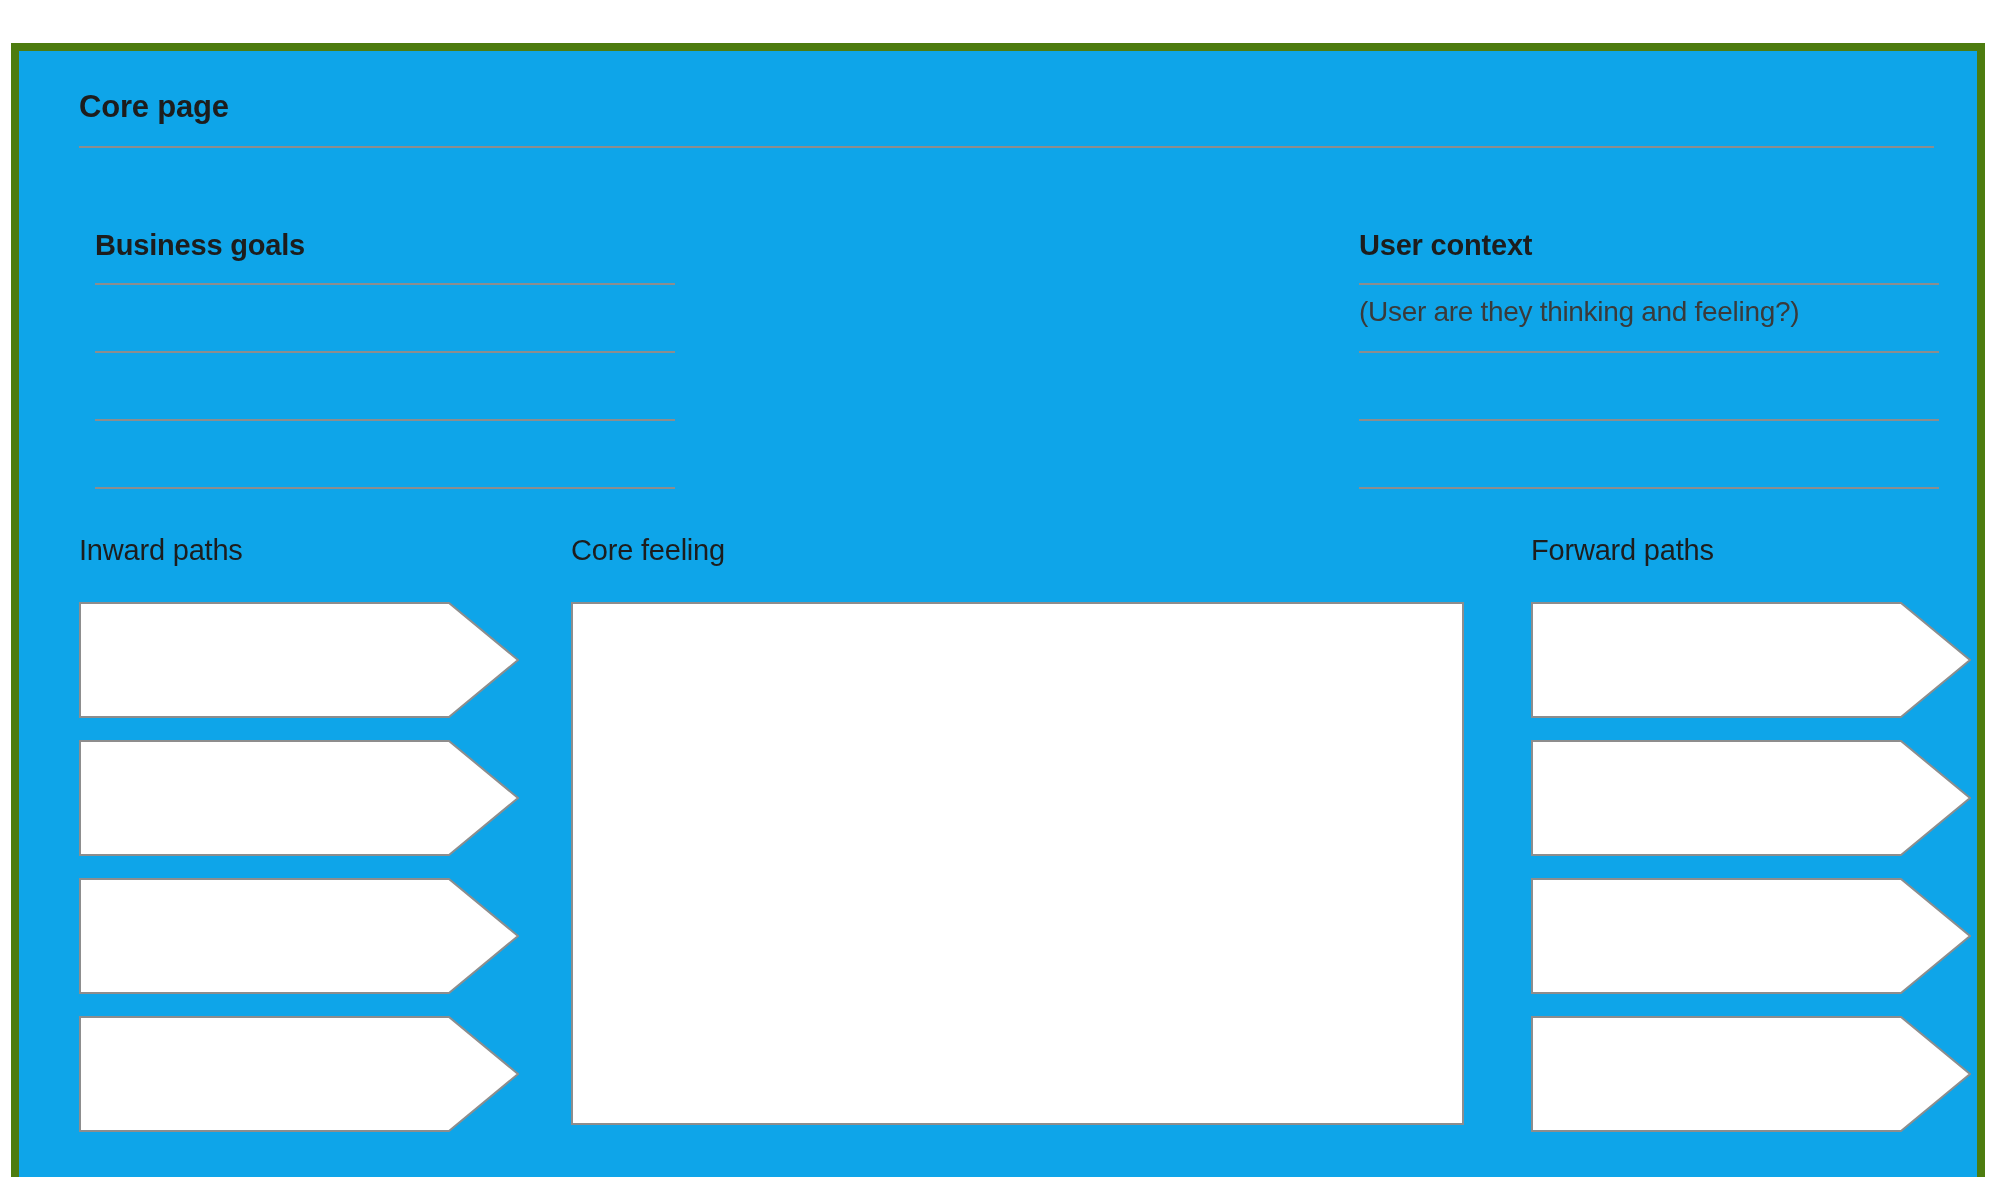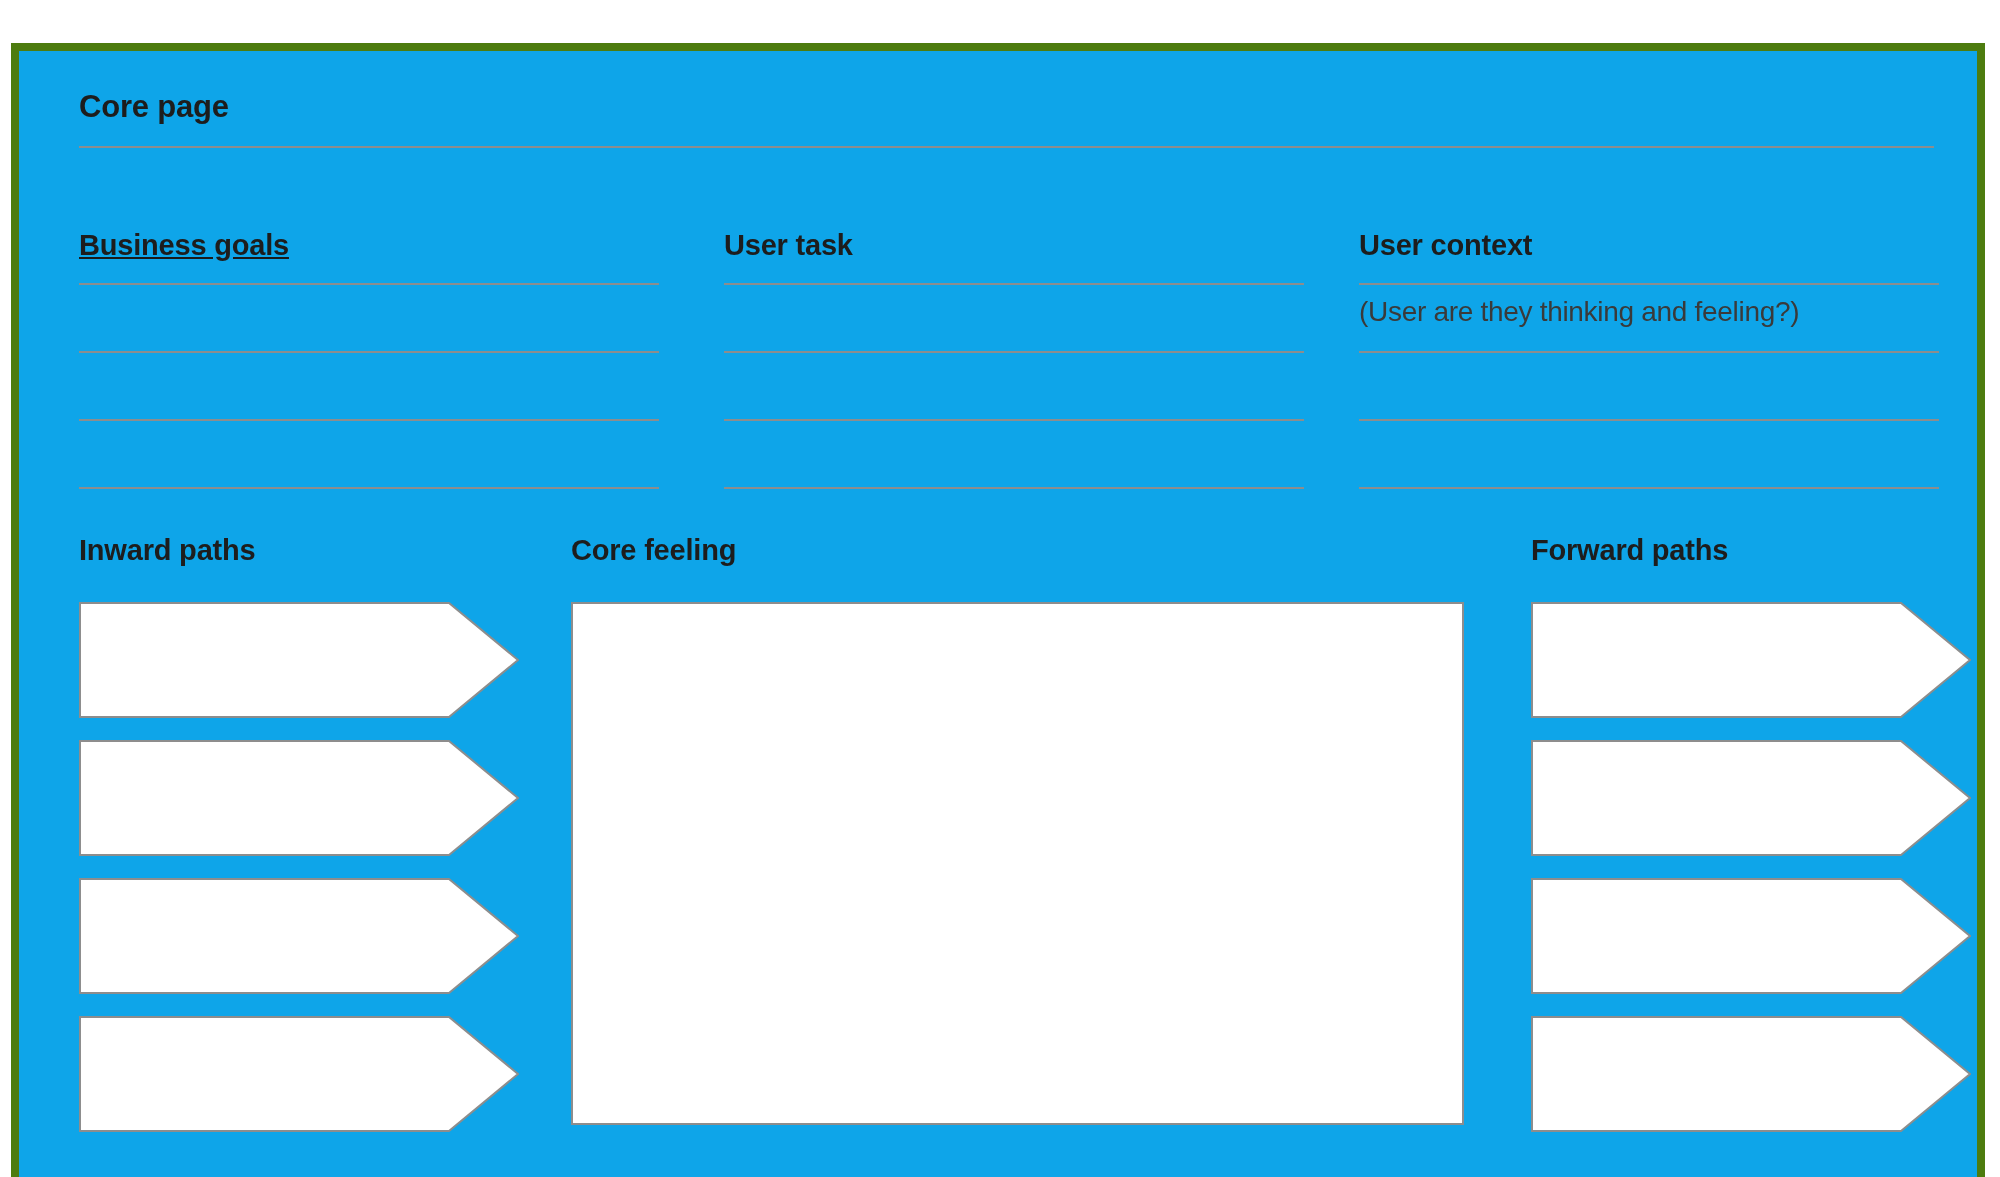--- a/index.html
+++ b/index.html
@@ -52,21 +52,21 @@
     position: absolute;
     left: 0;
     top: 180px;
     width: 100%;
     height: 290px;
   }
   .col {
     position: absolute;
     top: 0;
   }
-  .col-0 { left: 60px;   width: 580px; text-decoration: underline; }
+  .col-0 { left: 76px;   width: 580px; }
   .col-1 { left: 705px;  width: 580px; }
   .col-2 { left: 1340px; width: 580px; }
 
   .col-title {
     font-size: 29px;
     font-weight: bold;
     letter-spacing: -0.2px;
     color: #1d1d1d;
     line-height: 1;
     margin: 0 0 23px 0;
@@ -100,21 +100,21 @@
   .lower {
     position: absolute;
     left: 0;
     top: 483px;
     width: 100%;
     height: 640px;
   }
   .zone-title {
     position: absolute;
     font-size: 29px;
-    font-weight: bold;
+    font-weight: normal;
     letter-spacing: -0.2px;
     color: #1d1d1d;
     top: 0;
   }
   .zone-title.inward  { left: 60px; }
   .zone-title.core    { left: 552px; }
   .zone-title.forward { left: 1512px; text-align: center; }
 
   .paths {
     position: absolute;
@@ -177,41 +177,20 @@
           <div class="rule"></div>
           <div class="rule-hint"></div>
         </div>
         <div class="rule-row">
           <div class="rule"></div>
           <div class="rule-hint"></div>
         </div>
       </div>
     </div>
 
-    <div class="col col-1">
-      <div class="col-title">User task</div>
-      <div class="rule-list">
-        <div class="rule-row">
-          <div class="rule"></div>
-          <div class="rule-hint"></div>
-        </div>
-        <div class="rule-row">
-          <div class="rule"></div>
-          <div class="rule-hint"></div>
-        </div>
-        <div class="rule-row">
-          <div class="rule"></div>
-          <div class="rule-hint"></div>
-        </div>
-        <div class="rule-row">
-          <div class="rule"></div>
-          <div class="rule-hint"></div>
-        </div>
-      </div>
-    </div>
 
     <div class="col col-2">
       <div class="col-title">User context</div>
       <div class="rule-list">
         <div class="rule-row">
           <div class="rule"></div>
           <div class="rule-hint">(User are they thinking and feeling?)</div>
         </div>
         <div class="rule-row">
           <div class="rule"></div>

